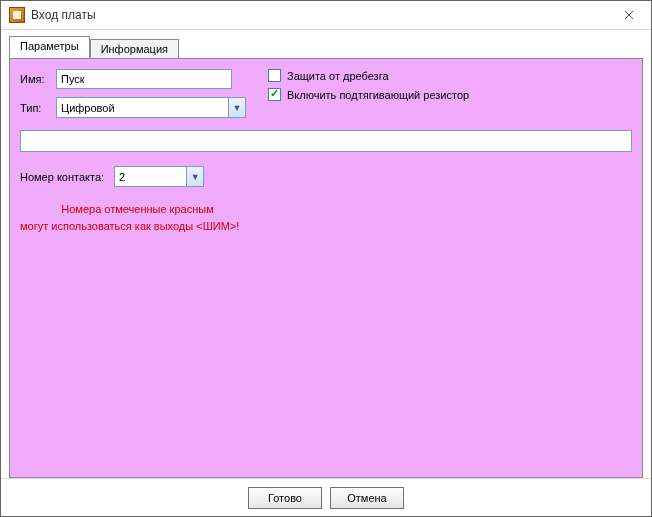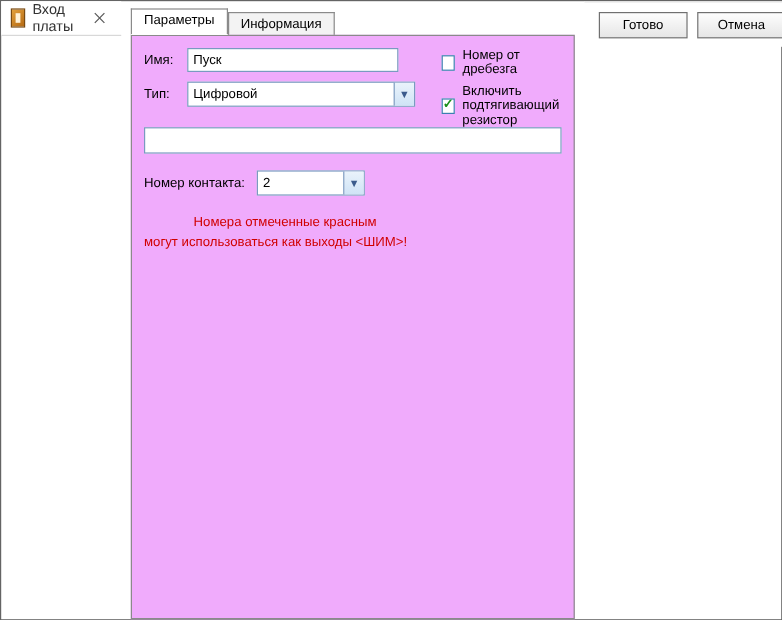--- a/index.html
+++ b/index.html
@@ -9,21 +9,21 @@
     font-size: 11px;
     background: #fff;
     color: #000;
   }
   .window {
     width: 652px;
     height: 517px;
     border: 1px solid #646464;
     background: #fff;
     display: flex;
-    flex-direction: row;
+    flex-direction: column;
     position: relative;
   }
   .titlebar {
     height: 29px;
     background: #fff;
     border-bottom: 1px solid #d8d8d8;
     display: flex;
     align-items: center;
     padding: 0 8px;
     color: #333;
@@ -175,21 +175,21 @@
     line-height:1.5;
     text-align:left;
     width:235px;
   }
   .warn div:first-child { text-align:center; }
   .footer {
     height:38px;
     border-top:1px solid #dcdcdc;
     display:flex;
     align-items:center;
-    justify-content:flex-end;
+    justify-content:center;
     padding: 0 12px;
     gap:8px;
     background:#fff;
   }
   .btn {
     min-width:74px;
     height:22px;
     border:1px solid #707070;
     background: linear-gradient(#fdfdfd,#e6e6e6);
     font:inherit;
@@ -229,21 +229,21 @@
             <span class="lbl">Тип:</span>
             <div class="combo">
               <span>Цифровой</span>
               <span class="arrow">▼</span>
             </div>
           </div>
         </div>
         <div class="checks">
           <label class="chk">
             <span class="chkbox"></span>
-            <span>Номер от дребезга</span>
+            <span>Защита от дребезга</span>
           </label>
           <label class="chk">
             <span class="chkbox checked"></span>
             <span>Включить подтягивающий резистор</span>
           </label>
         </div>
       </div>
 
       <input class="comment-input" type="text" value="" style="">
 

